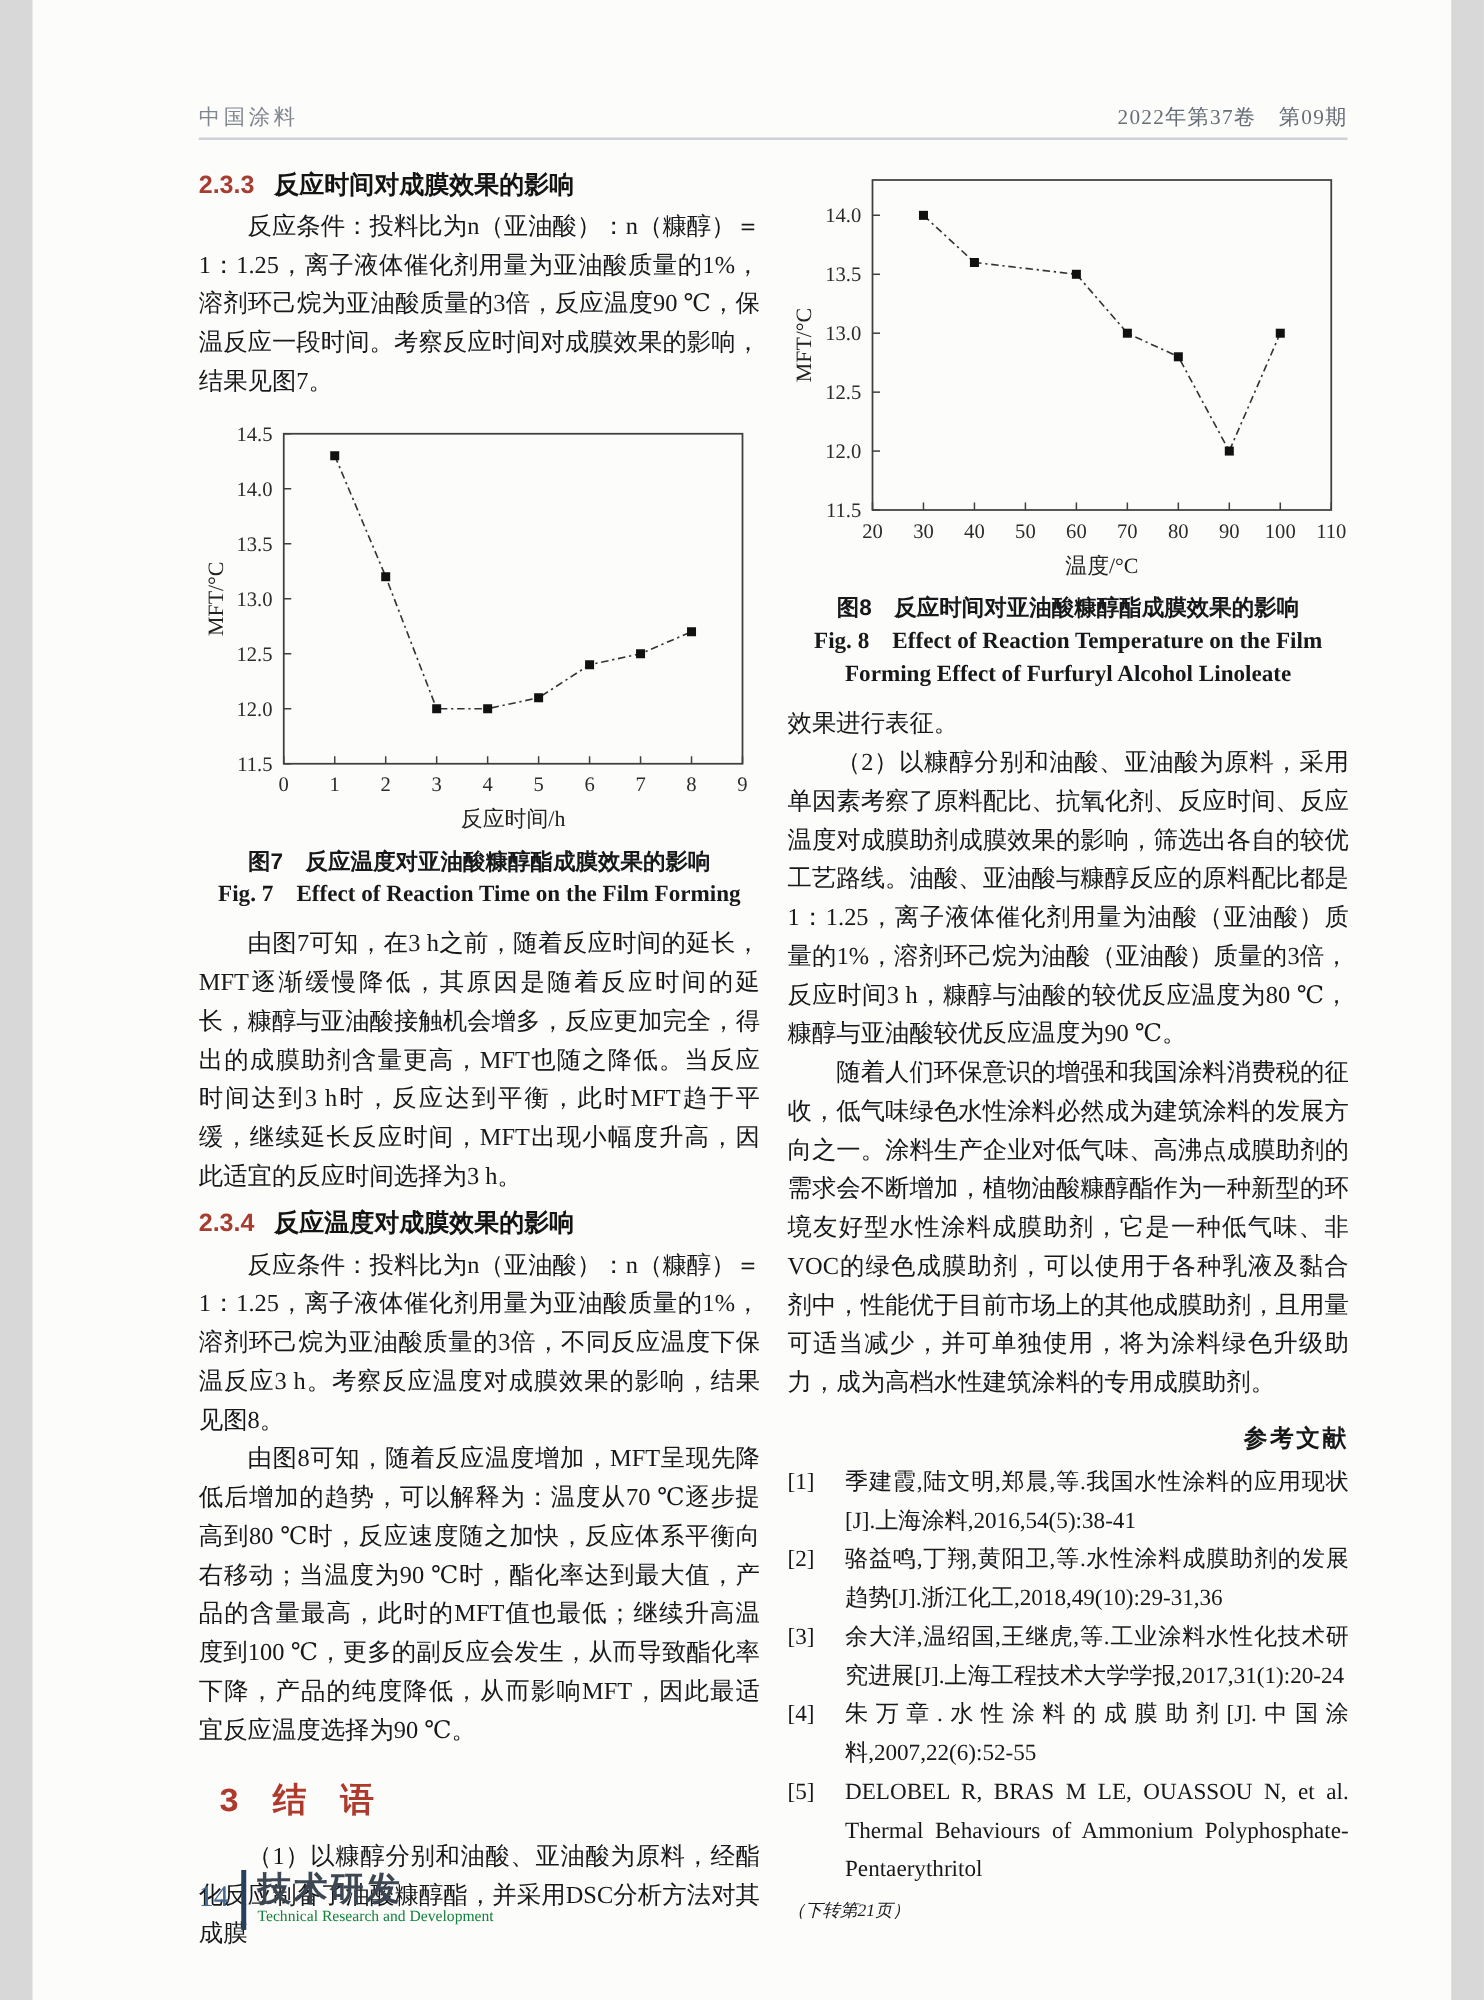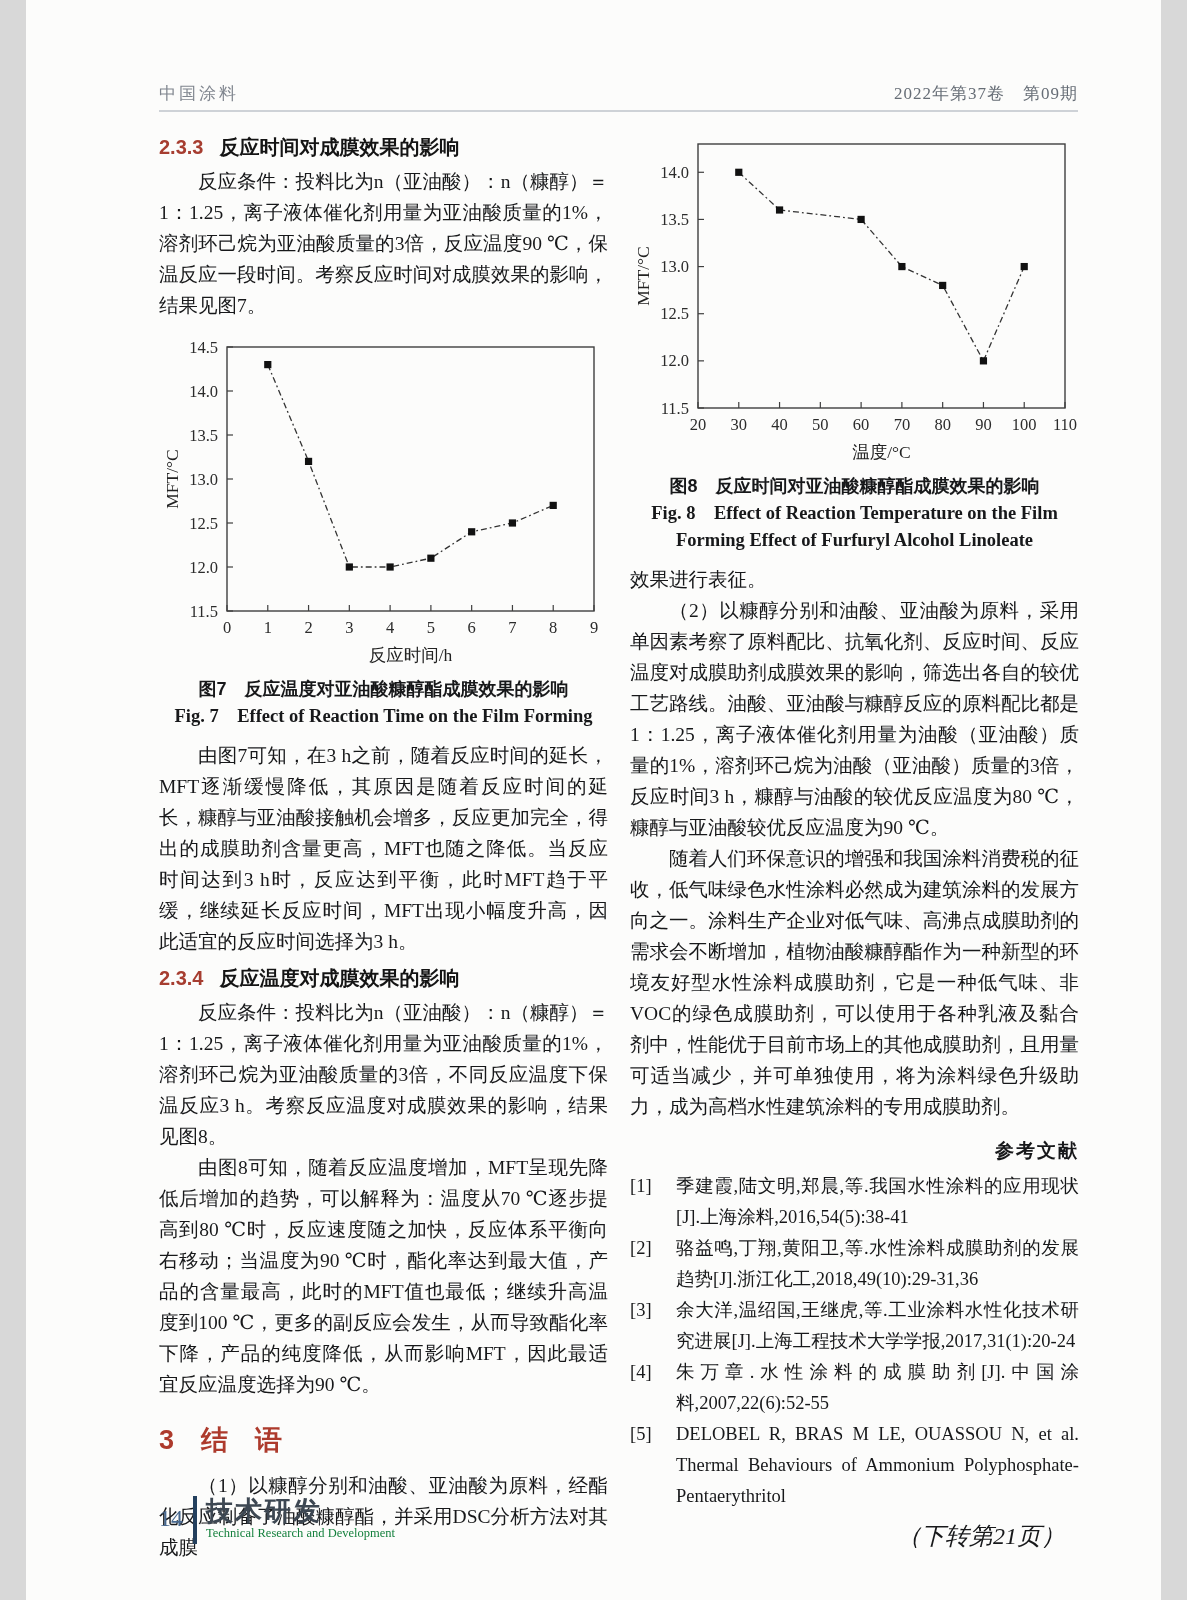--- a/index.html
+++ b/index.html
@@ -17,34 +17,34 @@
   .columns{position:absolute;left:133px;top:126px;width:920px;display:flex;gap:22px;}
   .col{width:449px;}
 
   .col p{margin:0;font-size:19.5px;line-height:31px;text-align:justify;}
   p.indent{text-indent:2em;}
   p.noindent{text-indent:0;}
 
   h3.sec{margin:8px 0 5px;font-family:"Liberation Sans","DejaVu Sans",sans-serif;
          font-size:20px;font-weight:bold;color:#141414;}
   h3.sec .sec-num{color:#a63d30;margin-right:16px;}
-  h2.sec2{margin:22px 0 12px;font-family:Liberation Sans, sans-serif;
+  h2.sec2{margin:22px 16px 12px;font-family:Liberation Mono, monospace;
           font-size:27px;font-weight:bold;color:#ad3a2c;}
 
   figure{margin:14px 0 10px;text-align:center;}
   figure svg{display:block;margin:0 auto;}
   .cap-zh{font-family:"Liberation Sans","DejaVu Sans",sans-serif;font-size:18px;
           font-weight:bold;line-height:28px;margin-top:2px;}
   .cap-en{font-size:18.5px;font-weight:bold;line-height:27px;}
 
   .refs-title{margin:16px 0 7px;text-align:right;font-family:"Liberation Sans","DejaVu Sans",sans-serif;
               font-size:19px;font-weight:bold;letter-spacing:2px;}
   .ref{position:relative;padding-left:46px;font-size:18.5px;line-height:31px;text-align:justify;}
   .ref-num{position:absolute;left:0;top:0;}
-  .continued{margin-top:8px;padding-right:14px;text-align:right;font-style:italic;font-size:24px;}
+  .continued{margin-top:8px;padding-right:14px;text-align:left;font-style:italic;font-size:14px;}
 
   
   .page-footer{position:absolute;left:133px;top:1496px;display:flex;align-items:flex-start;}
   .page-num{font-size:24px;color:#47688f;margin-right:10px;margin-top:9px;}
   .footer-bar{width:4px;height:48px;background:#24405e;margin-right:9px;}
   .footer-zh{font-family:"Liberation Sans","DejaVu Sans",sans-serif;font-size:27px;
              font-weight:bold;color:#3d4752;letter-spacing:2px;line-height:26px;margin-top:2px;}
   .footer-en{font-size:12.5px;color:#15803d;margin-top:2px;}
 </style>
 </head>

